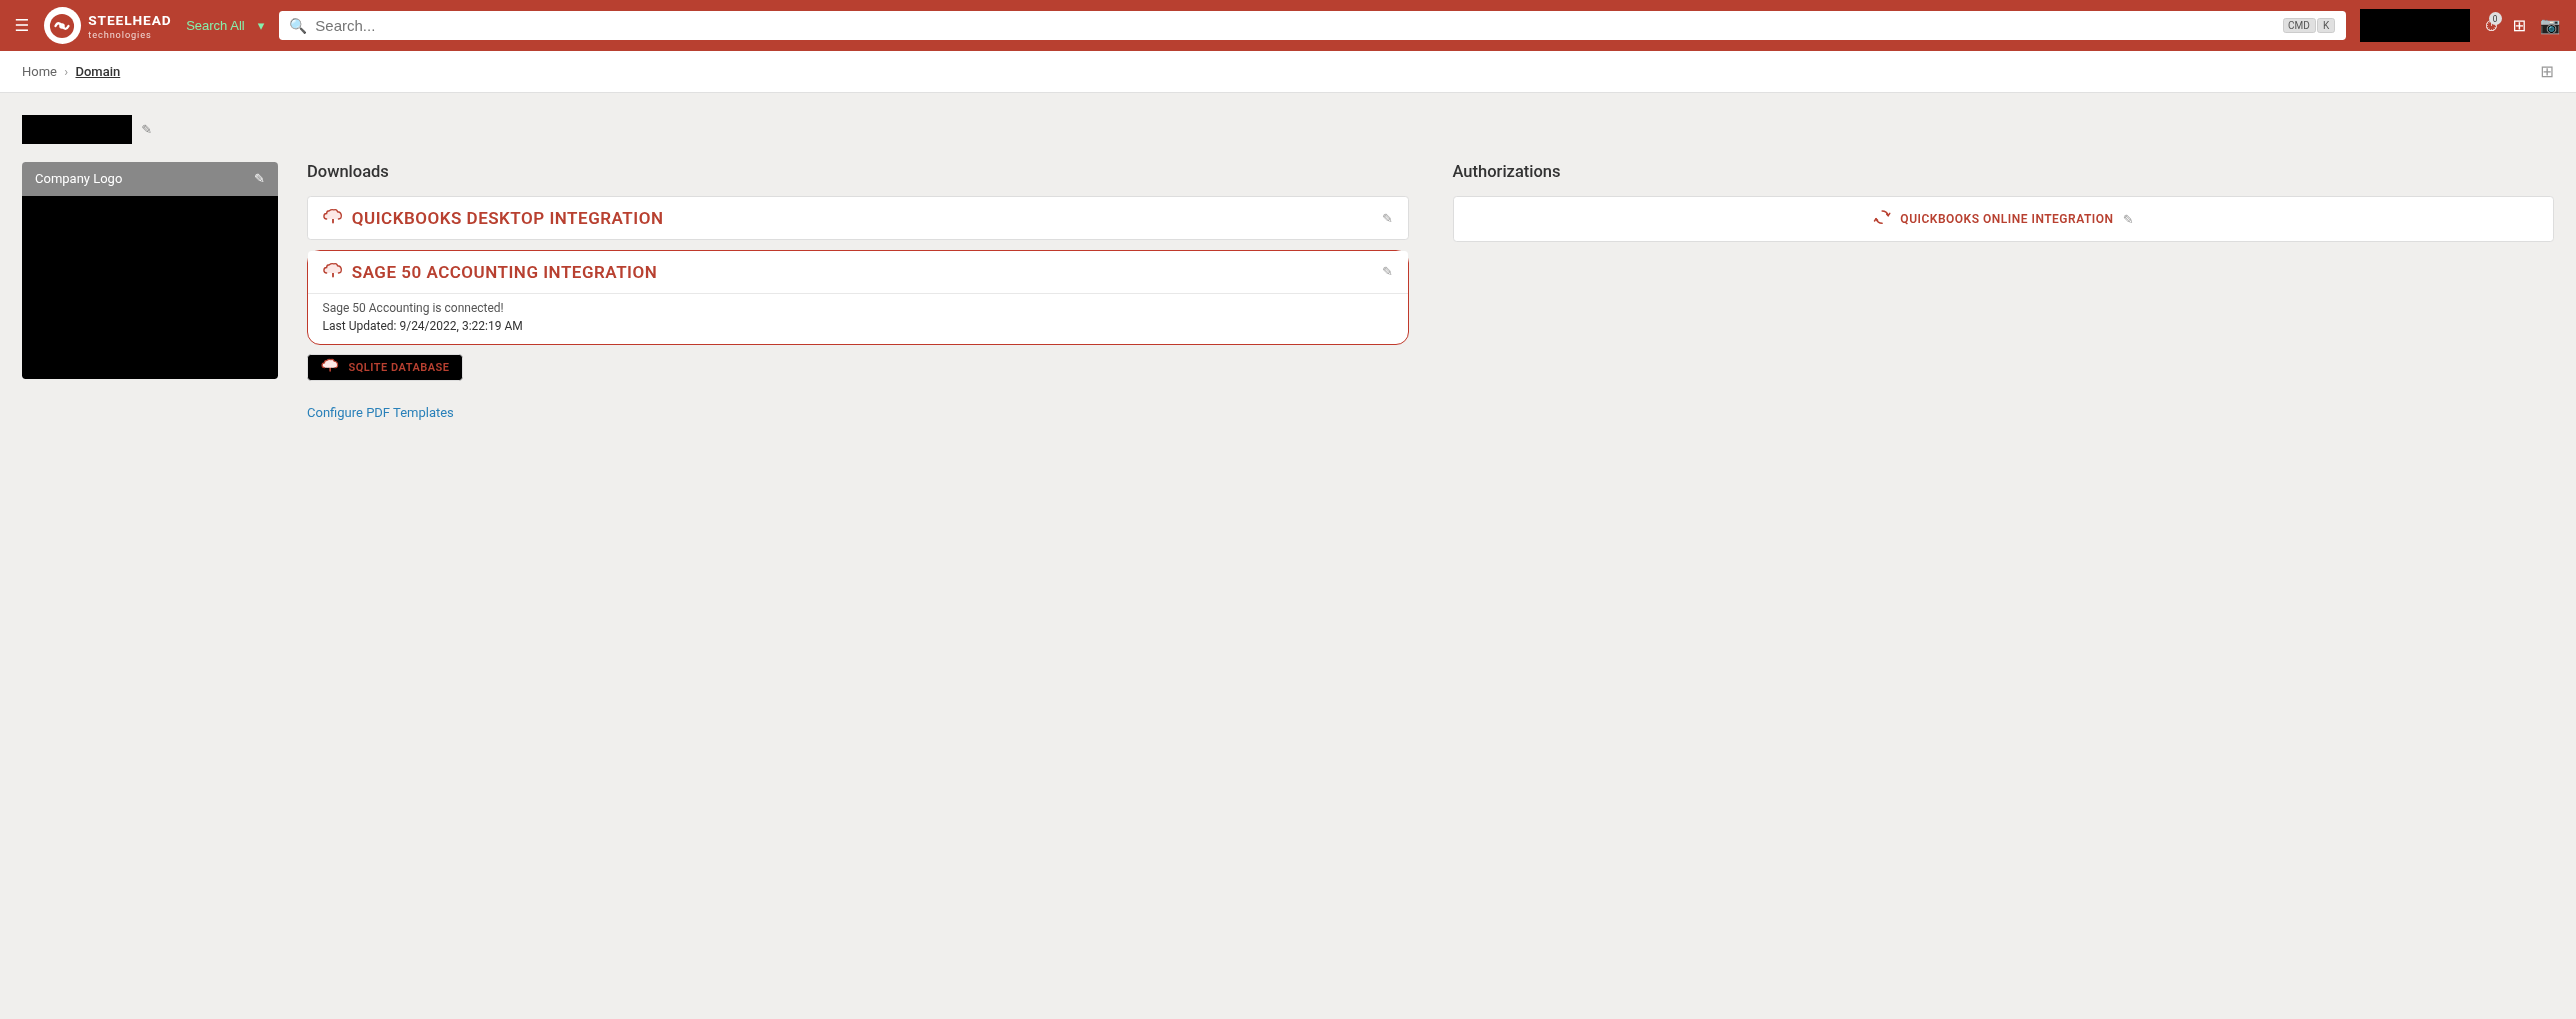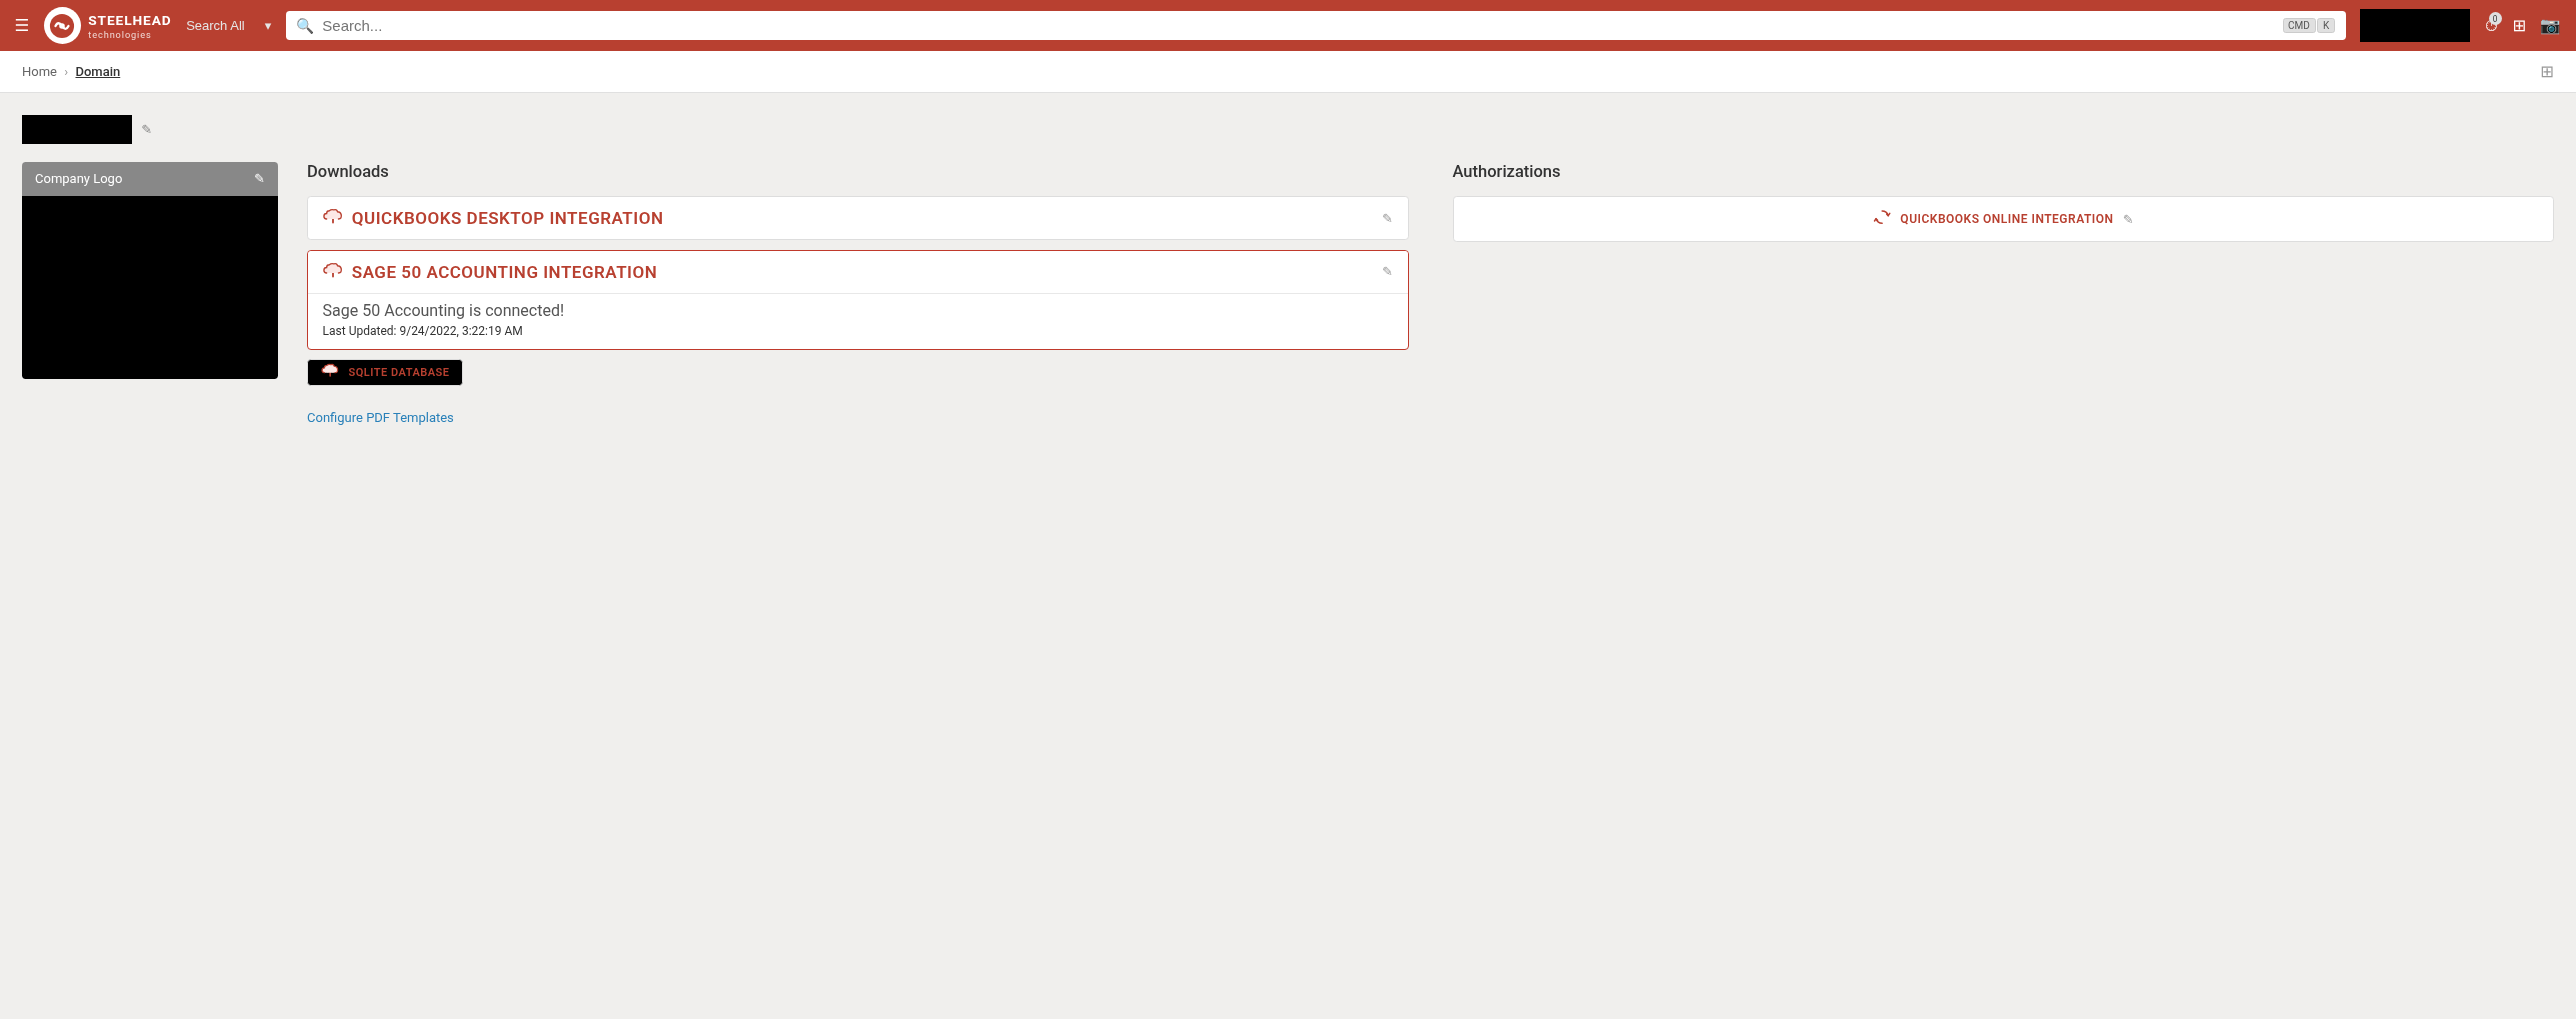--- a/index.html
+++ b/index.html
@@ -18,22 +18,22 @@
     .logo-area { display: flex; align-items: center; gap: 7.3px; }
     .logo-icon {
       width: 37px; height: 37px;
       background: white;
       border-radius: 50%;
       display: flex; align-items: center; justify-content: center;
       font-weight: bold; color: #b84030; font-size: 13px;
     }
     .logo-sub { color: rgba(255,255,255,0.8); font-size: 9.2px; letter-spacing: 0.9px; display: block; }
     .search-all-btn {
-      color: #e5e5e5; background: none; border: none; cursor: pointer;
-      font-size: 13px; display: flex; align-items: flex-end; gap: 20px;
+      color: #86efac; background: none; border: none; cursor: pointer;
+      font-size: 13px; display: flex; align-items: flex-end; gap: 13px;
     }
     .search-container {
       flex: 1; display: flex; align-items: center;
       background: white; border-radius: 3.7px; padding: 5.5px 11px; gap: 7.3px;
     }
     .search-input { border: none; outline: none; flex: 1; font-size: 15px; color: #666; }
     .kbd-hint { display: flex; gap: 1.8px; justify-content: center; }
     .kbd {
       background: #e0e0e0; border: 0.9px solid #ccc; border-radius: 2.7px;
       padding: 0.9px 4.6px; font-size: 10px; color: #555;
@@ -99,30 +99,30 @@
     }
     .integration-btn .icon-cloud { color: #b84030; font-size: 16.5px; }
     .integration-btn .label {
       font-size: 17px; font-weight: 600; color: #b84030;
       letter-spacing: 0.5px; flex: 1; text-align: left;
     }
     .integration-btn .pencil { color: #999; font-size: 13px; }
 
     
     .sage50-card {
-      border: 1.8px solid #c0392b; border-radius: 4px; margin-bottom: 9.2px; background: white;
+      border: 1.8px solid #c0392b; border-radius: 13px; margin-bottom: 9.2px; background: white;
     }
     .sage50-card .integration-btn {
       border: none; margin-bottom: 0; border-radius: 3.7px 3.7px 0 0;
     }
     .sage50-status {
       padding: 7.3px 14.6px 11px 14.6px; border-top: 0.9px solid #e8e8e8;
     }
     .sage50-connected {
-      font-size: 16px; color: #555; margin-bottom: 3.7px;
+      font-size: 12px; color: #555; margin-bottom: 3.7px;
     }
     .sage50-updated {
       font-size: 12px; color: #333;
     }
 
     
     .sqlite-btn {
       display: flex; align-items: center; gap: 9.2px;
       border: 0.9px solid #ddd; border-radius: 3.7px;
       padding: 3px 13px; background: #000000; cursor: pointer;

